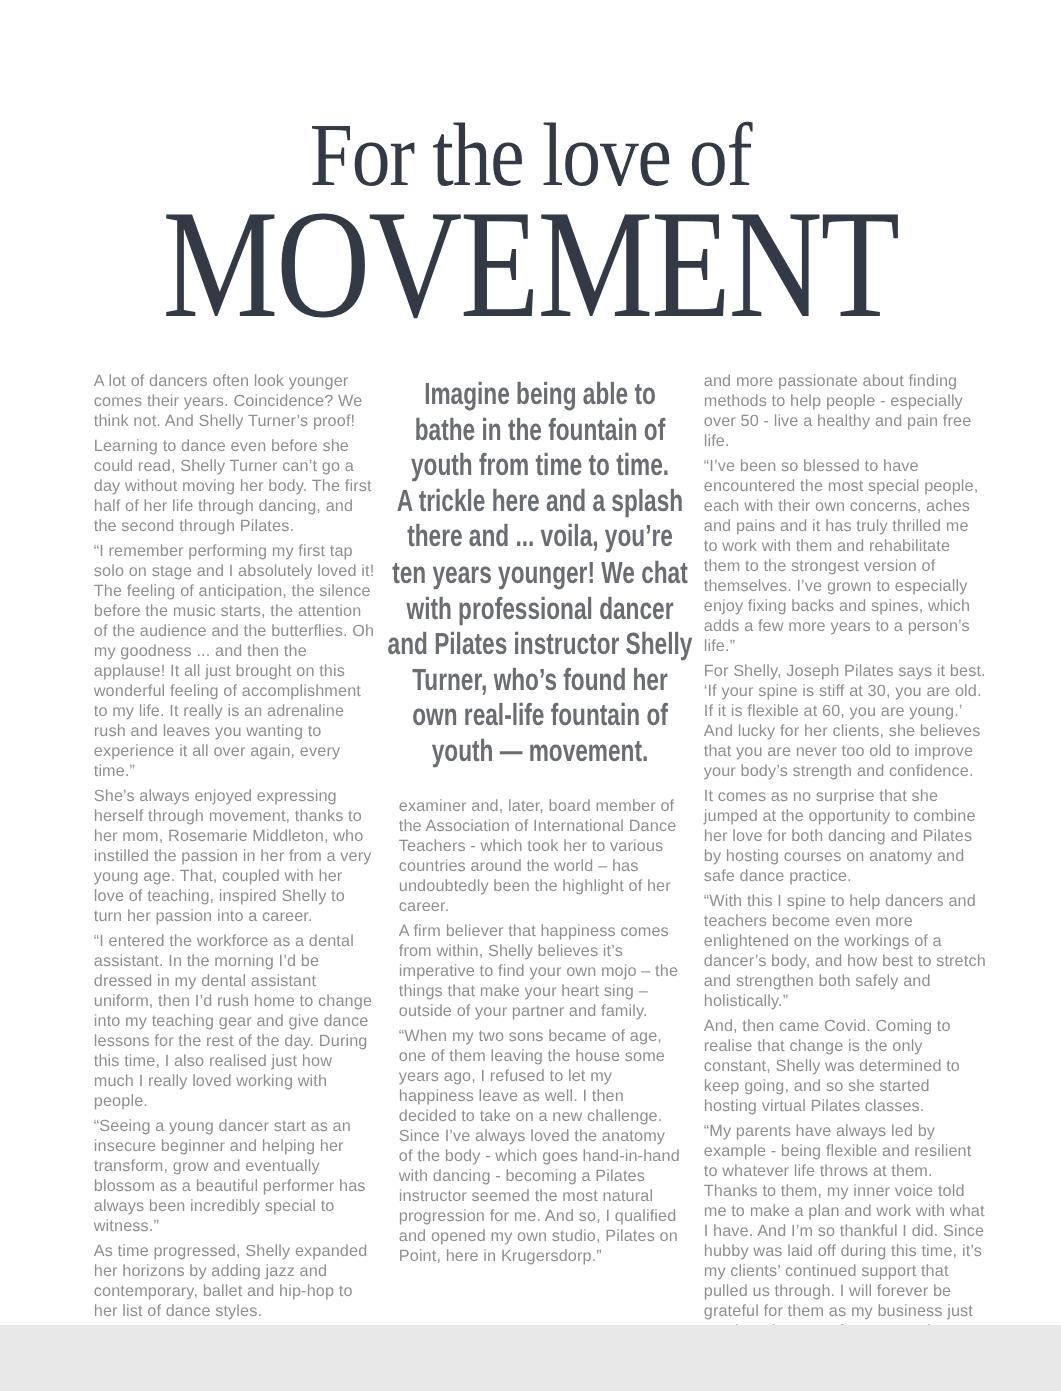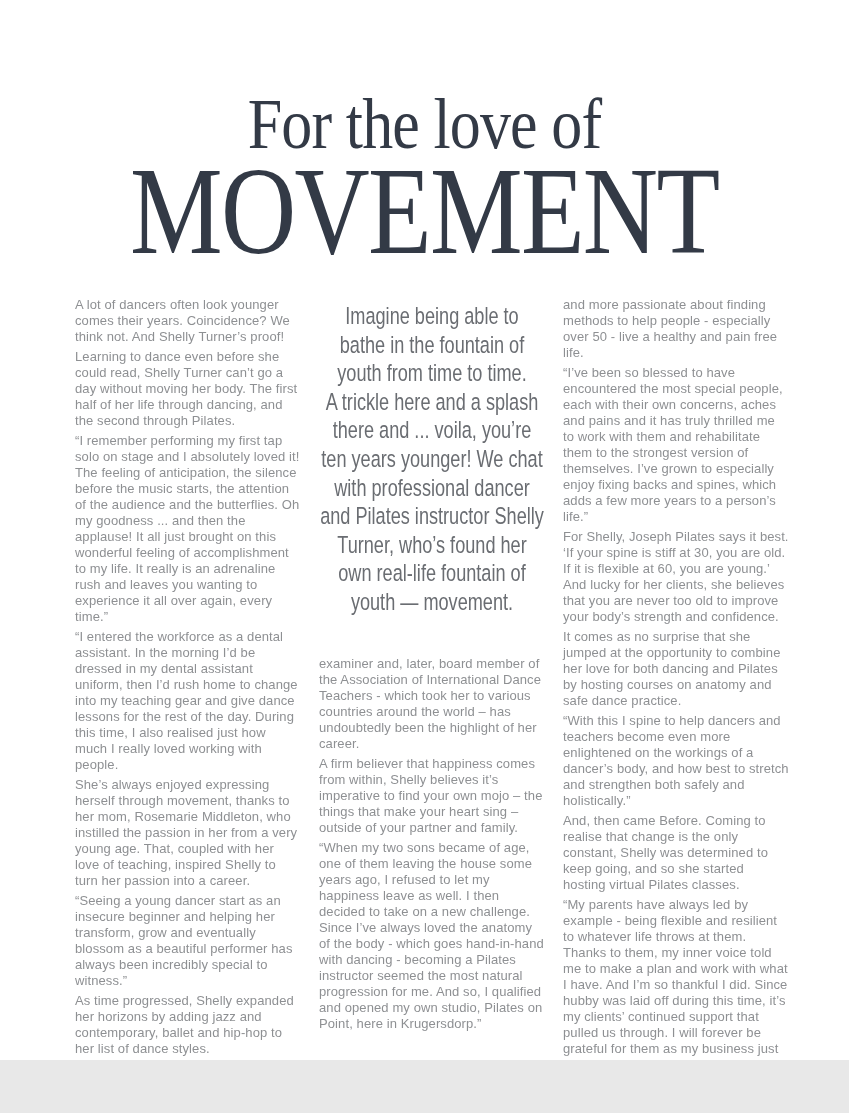--- a/index.html
+++ b/index.html
@@ -58,23 +58,24 @@
     min-width:0;
     color:var(--body-color);
     font-size:13px;
     line-height:16px;
     letter-spacing:0.1px;
   }
   .col p{margin:0 0 4px 0;}
   
   .pull-quote-outer{
     text-align:center;
-    margin-bottom:39px;
+    margin-bottom:20px;
     padding-top:5px;
     overflow:visible;
+    font-weight:bold;
   }
   .pull-quote{
     display:inline-block;
     width:340px;
     margin-left:-57px;
     margin-right:-57px;
     transform:scaleX(0.74);
     transform-origin:center top;
     white-space:pre-line;
     text-align:center;
@@ -109,22 +110,22 @@
       <span class="title-main">MOVEMENT</span>
     </span>
   </div>
 
   <div class="columns">
 
     <div class="col">
       <p>A lot of dancers often look younger comes their years. Coincidence? We think not. And Shelly Turner’s proof!</p>
       <p>Learning to dance even before she could read, Shelly Turner can’t go a day without moving her body. The first half of her life through dancing, and the second through Pilates.</p>
       <p>“I remember performing my first tap solo on stage and I absolutely loved it! The feeling of anticipation, the silence before the music starts, the attention of the audience and the butterflies. Oh my goodness ... and then the applause! It all just brought on this wonderful feeling of accomplishment to my life. It really is an adrenaline rush and leaves you wanting to experience it all over again, every time.”</p>
+      <p>She’s always enjoyed expressing herself through movement, thanks to her mom, Rosemarie Middleton, who instilled the passion in her from a very young age. That, coupled with her love of teaching, inspired Shelly to turn her passion into a career.</p>
       <p>“I entered the workforce as a dental assistant. In the morning I’d be dressed in my dental assistant uniform, then I’d rush home to change into my teaching gear and give dance lessons for the rest of the day. During this time, I also realised just how much I really loved working with people.</p>
-      <p>She’s always enjoyed expressing herself through movement, thanks to her mom, Rosemarie Middleton, who instilled the passion in her from a very young age. That, coupled with her love of teaching, inspired Shelly to turn her passion into a career.</p>
       <p>“Seeing a young dancer start as an insecure beginner and helping her transform, grow and eventually blossom as a beautiful performer has always been incredibly special to witness.”</p>
       <p>As time progressed, Shelly expanded her horizons by adding jazz and contemporary, ballet and hip-hop to her list of dance styles.</p>
       <p>Before she knew it, she was teaching full-time. Being appointed as an</p>
     </div>
 
     <div class="col">
       <div class="pull-quote-outer">
         <span class="pull-quote">Imagine being able to
 bathe in the fountain of
 youth from time to time.
@@ -141,21 +142,21 @@
       <p>A firm believer that happiness comes from within, Shelly believes it’s imperative to find your own mojo – the things that make your heart sing – outside of your partner and family.</p>
       <p>“When my two sons became of age, one of them leaving the house some years ago, I refused to let my happiness leave as well. I then decided to take on a new challenge. Since I’ve always loved the anatomy of the body - which goes hand-in-hand with dancing - becoming a Pilates instructor seemed the most natural progression for me. And so, I qualified and opened my own studio, Pilates on Point, here in Krugersdorp.”</p>
     </div>
 
     <div class="col">
       <p>and more passionate about finding methods to help people - especially over 50 - live a healthy and pain free life.</p>
       <p>“I’ve been so blessed to have encountered the most special people, each with their own concerns, aches and pains and it has truly thrilled me to work with them and rehabilitate them to the strongest version of themselves. I’ve grown to especially enjoy fixing backs and spines, which adds a few more years to a person’s life.”</p>
       <p>For Shelly, Joseph Pilates says it best. ‘If your spine is stiff at 30, you are old. If it is flexible at 60, you are young.’ And lucky for her clients, she believes that you are never too old to improve your body’s strength and confidence.</p>
       <p>It comes as no surprise that she jumped at the opportunity to combine her love for both dancing and Pilates by hosting courses on anatomy and safe dance practice.</p>
       <p>“With this I spine to help dancers and teachers become even more enlightened on the workings of a dancer’s body, and how best to stretch and strengthen both safely and holistically.”</p>
-      <p>And, then came Before. Coming to realise that change is the only constant, Shelly was determined to keep going, and so she started hosting virtual Pilates classes.</p>
+      <p>And, then came Covid. Coming to realise that change is the only constant, Shelly was determined to keep going, and so she started hosting virtual Pilates classes.</p>
       <p>“My parents have always led by example - being flexible and resilient to whatever life throws at them. Thanks to them, my inner voice told me to make a plan and work with what I have. And I’m so thankful I did. Since hubby was laid off during this time, it’s my clients’ continued support that pulled us through. I will forever be grateful for them as my business just continued to grow from strength to</p>
     </div>
 
   </div>
 
   <div class="footer">
     <span class="bold">12</span>
     <span class="bold">Get It Magazine</span>
     <span class="light">June 2023</span>
   </div>

